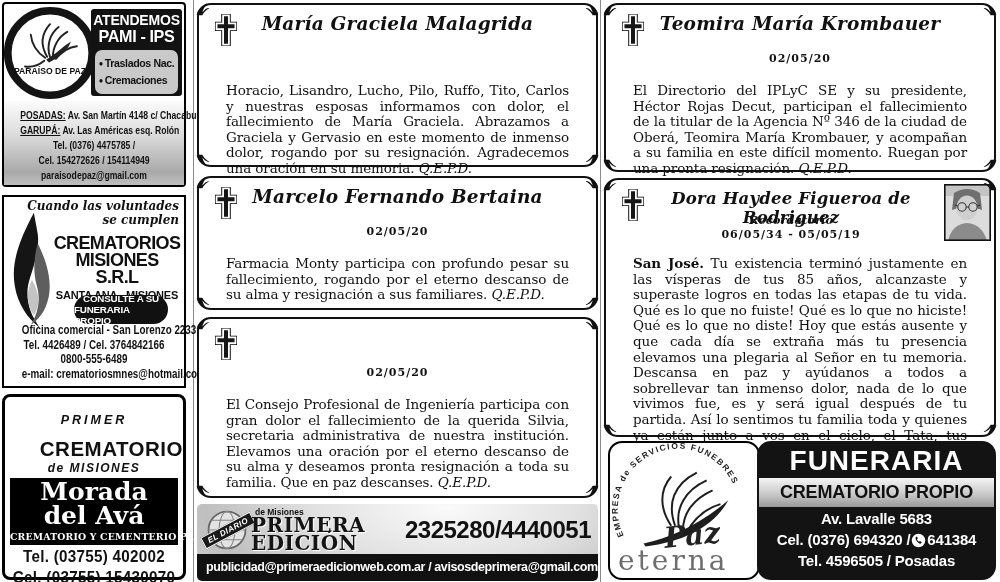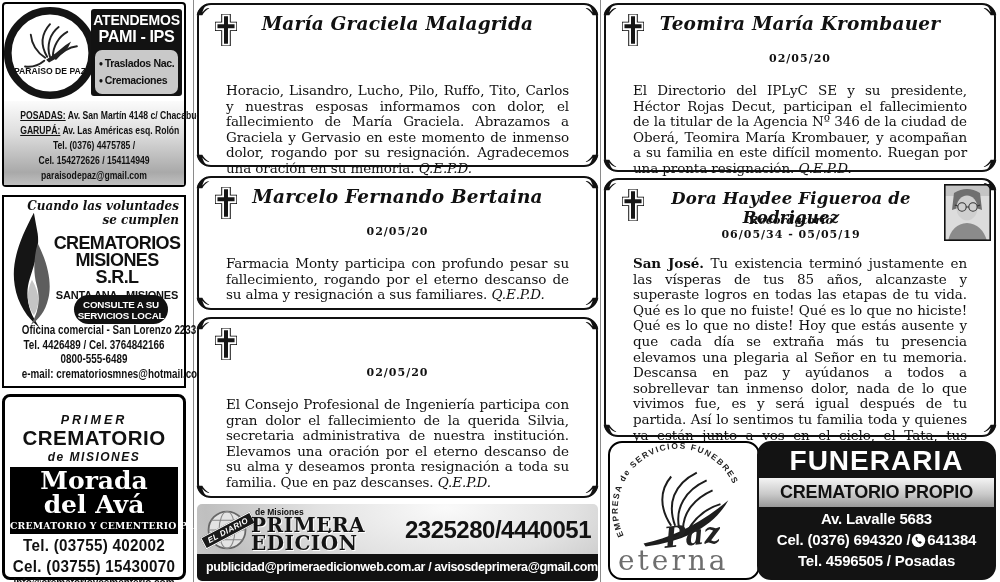--- a/index.html
+++ b/index.html
@@ -35,21 +35,21 @@
   .cn2{font-size:11px;font-weight:800;margin-top:3px;letter-spacing:-0.2px;}
   .pill{position:absolute;left:70px;top:98px;width:94px;height:29px;background:#111;border-radius:15px;color:#fff;
         display:flex;flex-direction:column;align-items:center;justify-content:center;
         font-size:9.8px;font-weight:800;line-height:11px;letter-spacing:-0.2px;}
   .crema-contact{position:absolute;left:2px;right:2px;bottom:5px;text-align:center;}
   .cc{font-size:12px;font-weight:800;line-height:14.5px;white-space:nowrap;transform:scaleX(0.82);transform-origin:50% 50%;}
 
   
   .morada{left:2px;top:394px;width:184px;height:186px;border-width:3px;border-radius:8px;text-align:center;}
   .m-primer{font-style:italic;font-weight:800;font-size:12.5px;letter-spacing:3px;margin-top:16px;}
-  .m-crema{font-weight:900;font-size:20.5px;letter-spacing:0.5px;line-height:1;margin-top:1px;}
+  .m-crema{font-weight:900;font-size:20.5px;letter-spacing:0.5px;line-height:1;margin-top:12px;text-align:right;}
   .m-demis{font-style:italic;font-weight:800;font-size:12px;letter-spacing:1.5px;margin-top:1px;}
   .m-black{background:#000;color:#fff;margin:3px 5px 0;padding:2px 0 3px;}
   .m-b1{font-family:"DejaVu Serif",serif;font-size:25px;font-weight:700;line-height:24px;}
   .m-b2{font-family:"DejaVu Serif",serif;font-size:9.3px;font-weight:700;margin-top:3px;letter-spacing:0.2px;white-space:nowrap;}
   .m-tel{font-weight:900;font-size:16px;line-height:19px;letter-spacing:0.3px;margin-top:2px;white-space:nowrap;transform:scaleX(0.95);}
   .m-mail{font-weight:800;font-size:10.8px;line-height:13px;white-space:nowrap;transform:scaleX(0.92);}
 
   
   .obit{position:absolute;background:#fff;border:2px solid #111;border-radius:14px;box-sizing:border-box;}
   .o1{left:197px;top:3px;width:401px;height:164px;}
@@ -156,21 +156,21 @@
       <path d="M31 34 C42 56 46 76 42 92 C39 105 32 114 24 119 C32 106 34 92 30 78 C26 64 27 48 31 34 Z" fill="#5e5e5e"></path>
       <path d="M25 72 C19 84 19 98 27 109 C33 100 34 87 25 72 Z" fill="#c4c4c4"></path>
     </svg>
     <div class="crema-name">
       <div class="cn1">CREMATORIOS</div>
       <div class="cn1">MISIONES S.R.L</div>
       <div class="cn2">SANTA ANA - MISIONES</div>
     </div>
     <div class="pill">
       <div>CONSULTE A SU</div>
-      <div>SERVICIOS LOCAL</div>
+      <div>FUNERARIA PROPIO</div>
     </div>
     <div class="crema-contact">
       <div class="cc">Oficina comercial -  San Lorenzo 2233</div>
       <div class="cc">Tel. 4426489 / Cel. 3764842166</div>
       <div class="cc">0800-555-6489</div>
       <div class="cc">e-mail: crematoriosmnes@hotmail.com</div>
     </div>
   </section>
 
   <section class="ad morada">

